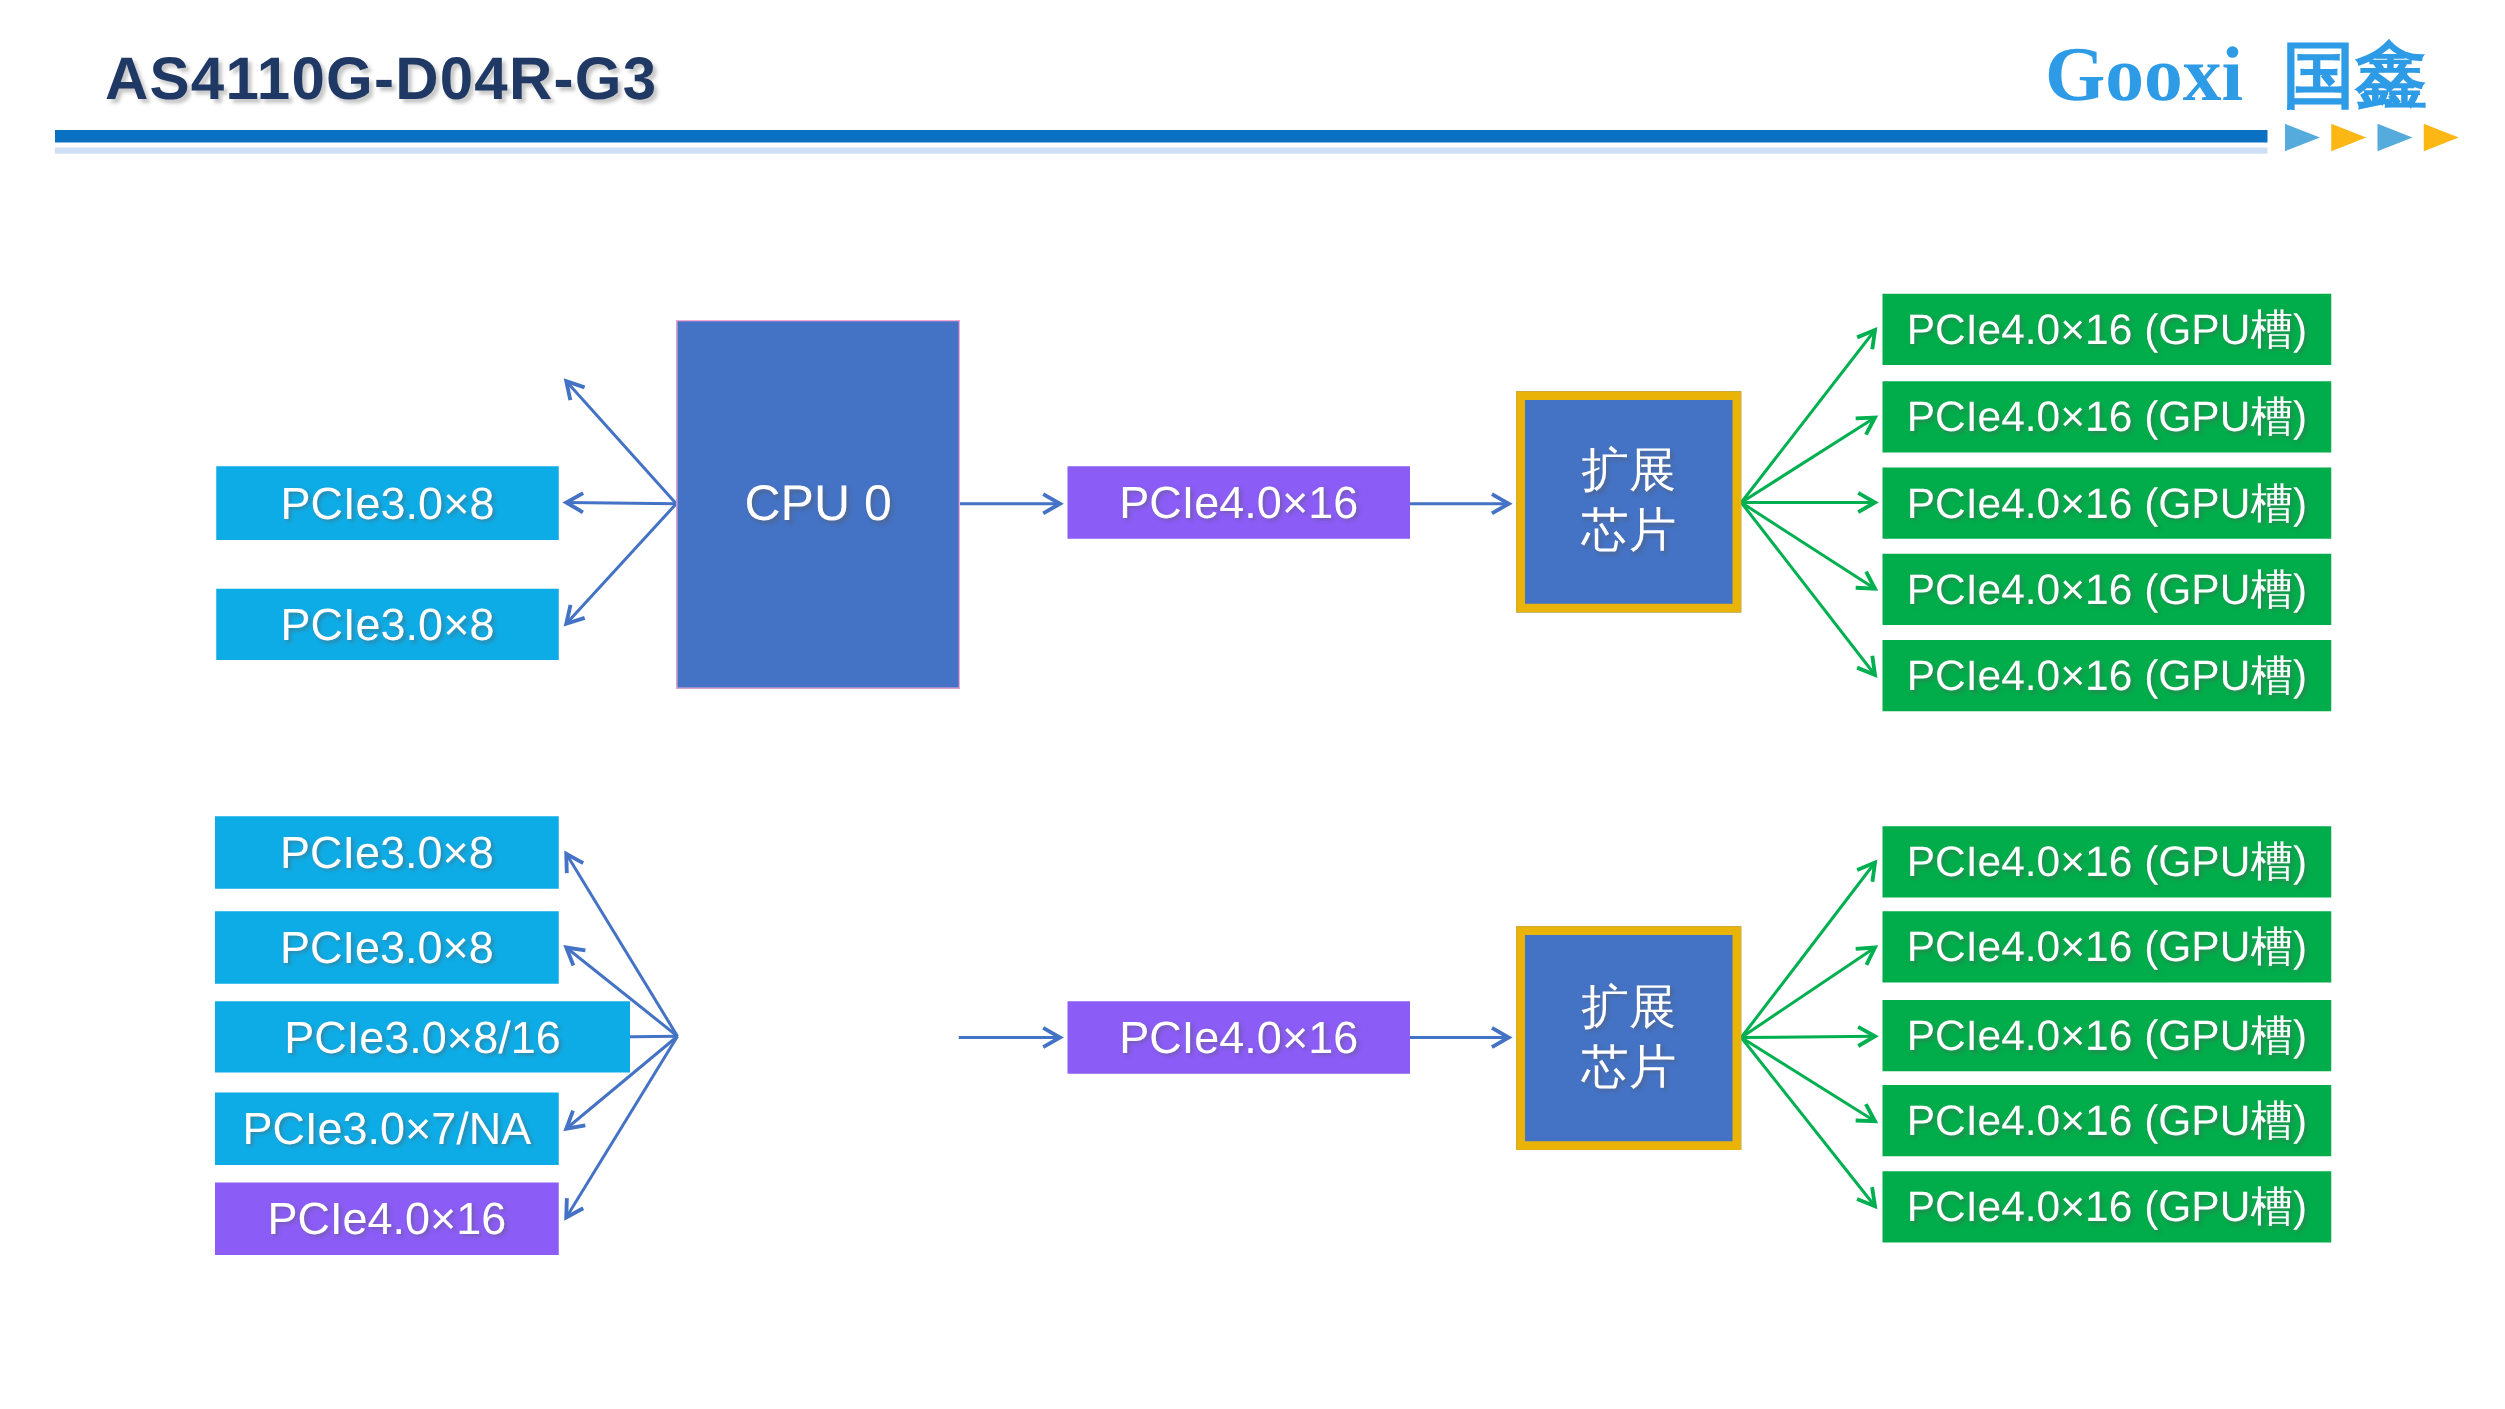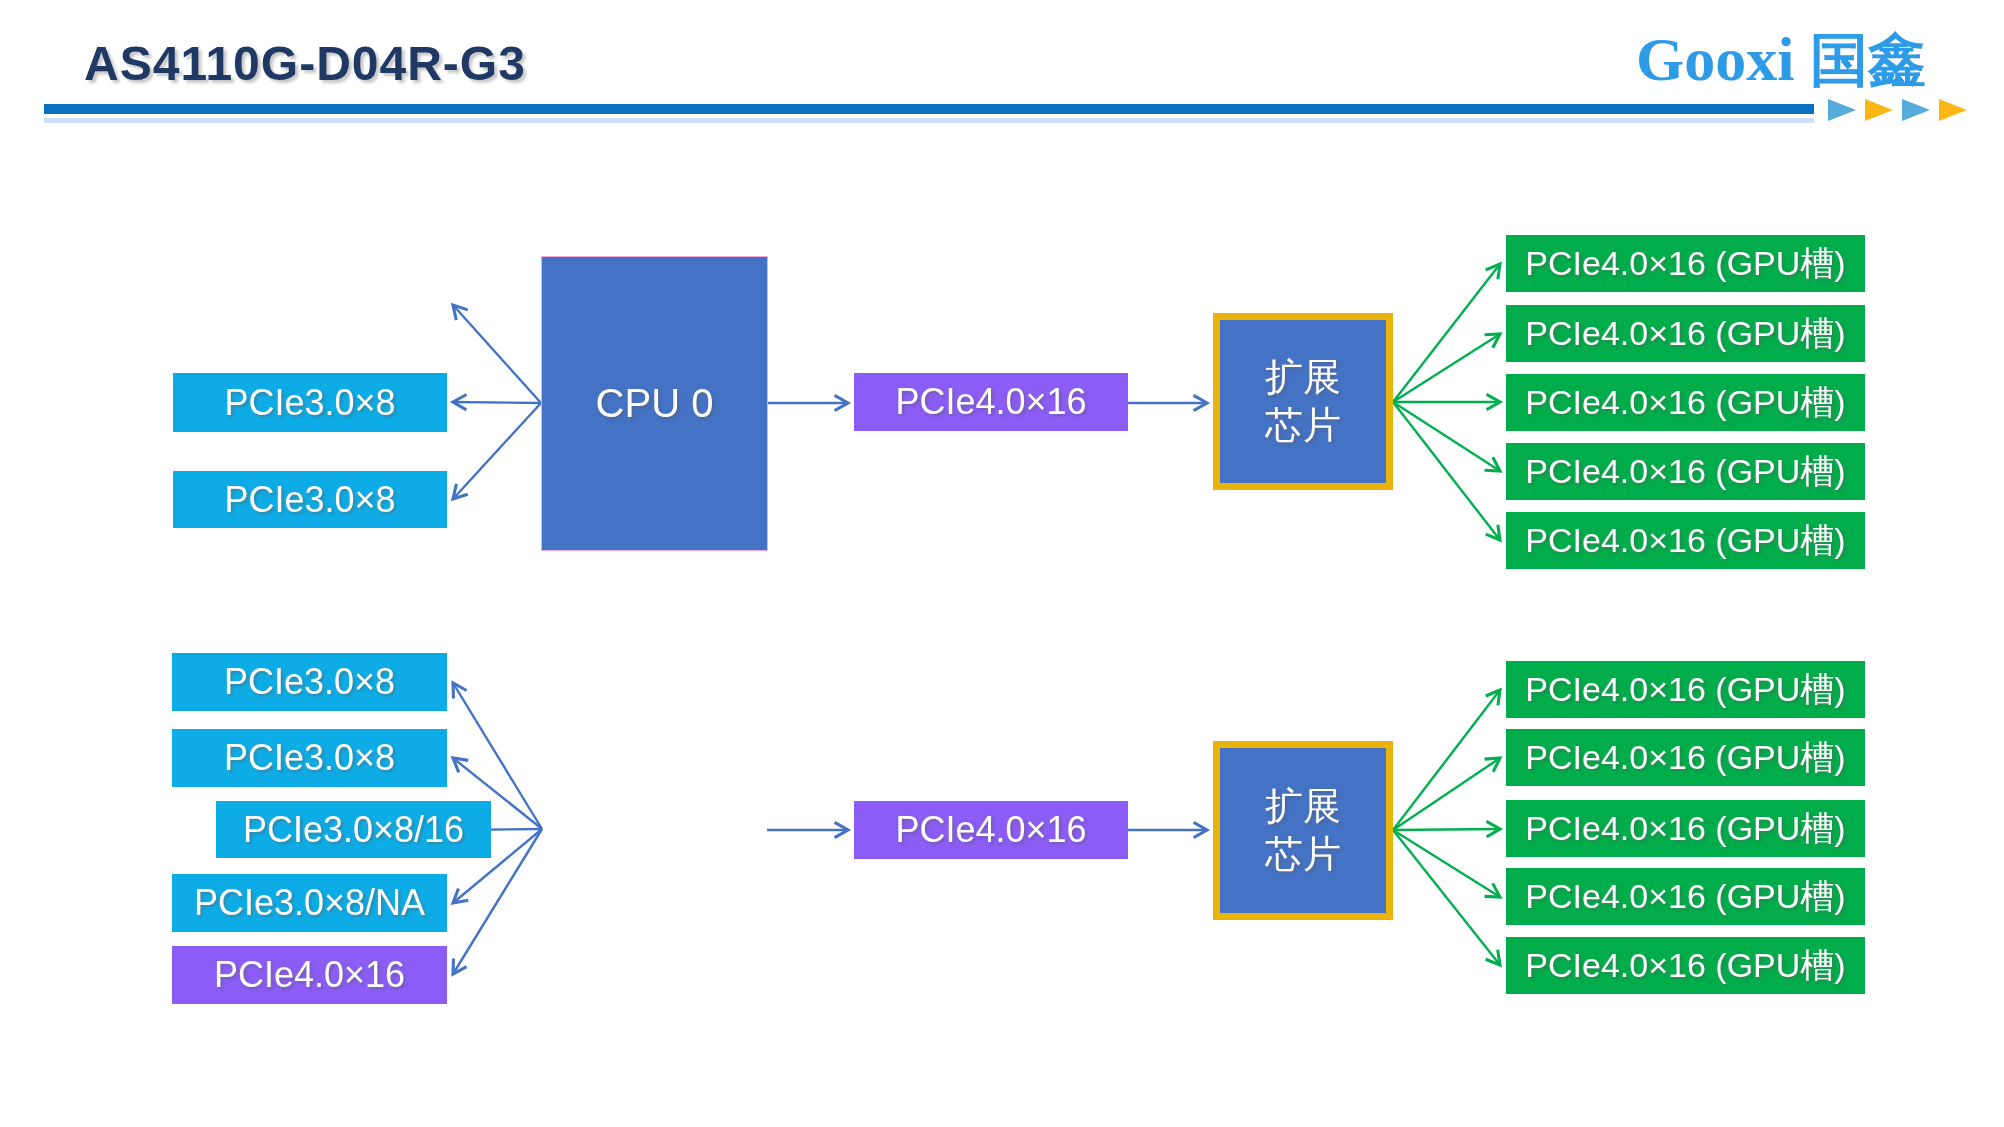--- a/index.html
+++ b/index.html
@@ -7,21 +7,21 @@
   .stage{position:relative;width:2004px;height:1127px;background:#ffffff;overflow:hidden;
          font-family:"Liberation Sans","DejaVu Sans",sans-serif;}
   
   .page-title{position:absolute;left:84px;top:36px;font-size:48px;font-weight:bold;
               color:#1F3864;letter-spacing:1px;text-shadow:3px 3px 3px rgba(130,130,130,.45);}
   .divider{position:absolute;left:44px;top:104px;width:1770px;height:10px;background:#0A70C2;}
   .divider-light{position:absolute;left:44px;top:118px;width:1770px;height:5px;background:#CFE0F4;}
   .logo{position:absolute;left:1636px;top:22px;width:320px;white-space:nowrap;
         font-family:"Liberation Serif","DejaVu Serif",serif;font-weight:bold;
         font-size:62px;color:#2E9BE6;}
-  .logo .cjk{font-size:58px;}
+  .logo .cjk{font-size:58px;margin-left:16px;}
   .triangles{position:absolute;left:1828px;top:99px;display:flex;gap:9px;}
   .tri{width:0;height:0;border-top:11px solid transparent;border-bottom:11px solid transparent;}
   .tri.blue{border-left:28px solid #55ABDB;}
   .tri.orange{border-left:28px solid #FDB714;}
   
   .box{position:absolute;display:flex;align-items:center;justify-content:center;
        color:#ffffff;text-shadow:2px 2px 3px rgba(90,90,90,.45);box-sizing:border-box;}
   .cyan{background:#0EACE6;font-size:36px;}
   .tealbox{background:#8b5cf6;font-size:36px;}
   .greenbox{background:#00AD4A;font-size:34px;}
@@ -96,22 +96,22 @@
   </div>
 
   <div class="box greenbox" style="left:1506px;top:235px;width:359px;height:57px;">PCIe4.0×16 (GPU槽)</div>
   <div class="box greenbox" style="left:1506px;top:305px;width:359px;height:57px;">PCIe4.0×16 (GPU槽)</div>
   <div class="box greenbox" style="left:1506px;top:374px;width:359px;height:57px;">PCIe4.0×16 (GPU槽)</div>
   <div class="box greenbox" style="left:1506px;top:443px;width:359px;height:57px;">PCIe4.0×16 (GPU槽)</div>
   <div class="box greenbox" style="left:1506px;top:512px;width:359px;height:57px;">PCIe4.0×16 (GPU槽)</div>
 
   <div class="box cyan" style="left:172px;top:653px;width:275px;height:58px;">PCIe3.0×8</div>
   <div class="box cyan" style="left:172px;top:729px;width:275px;height:58px;">PCIe3.0×8</div>
-  <div class="box cyan" style="left:172px;top:801px;width:275px;height:57px;margin-left:44px;">PCIe3.0×8/16</div>
-  <div class="box cyan" style="left:172px;top:874px;width:275px;height:58px;">PCIe3.0×8/NA</div>
+  <div class="box cyan" style="left:172px;top:801px;width:332px;height:57px;">PCIe3.0×8/16</div>
+  <div class="box cyan" style="left:172px;top:874px;width:275px;height:58px;">PCIe3.0×7/NA</div>
   <div class="box tealbox" style="left:172px;top:946px;width:275px;height:58px;">PCIe4.0×16</div>
 
 
   <div class="box tealbox" style="left:854px;top:801px;width:274px;height:58px;">PCIe4.0×16</div>
 
   <div class="box exp" style="left:1213px;top:741px;width:180px;height:179px;">
     <span>扩展</span>
     <span>芯片</span>
   </div>
 

